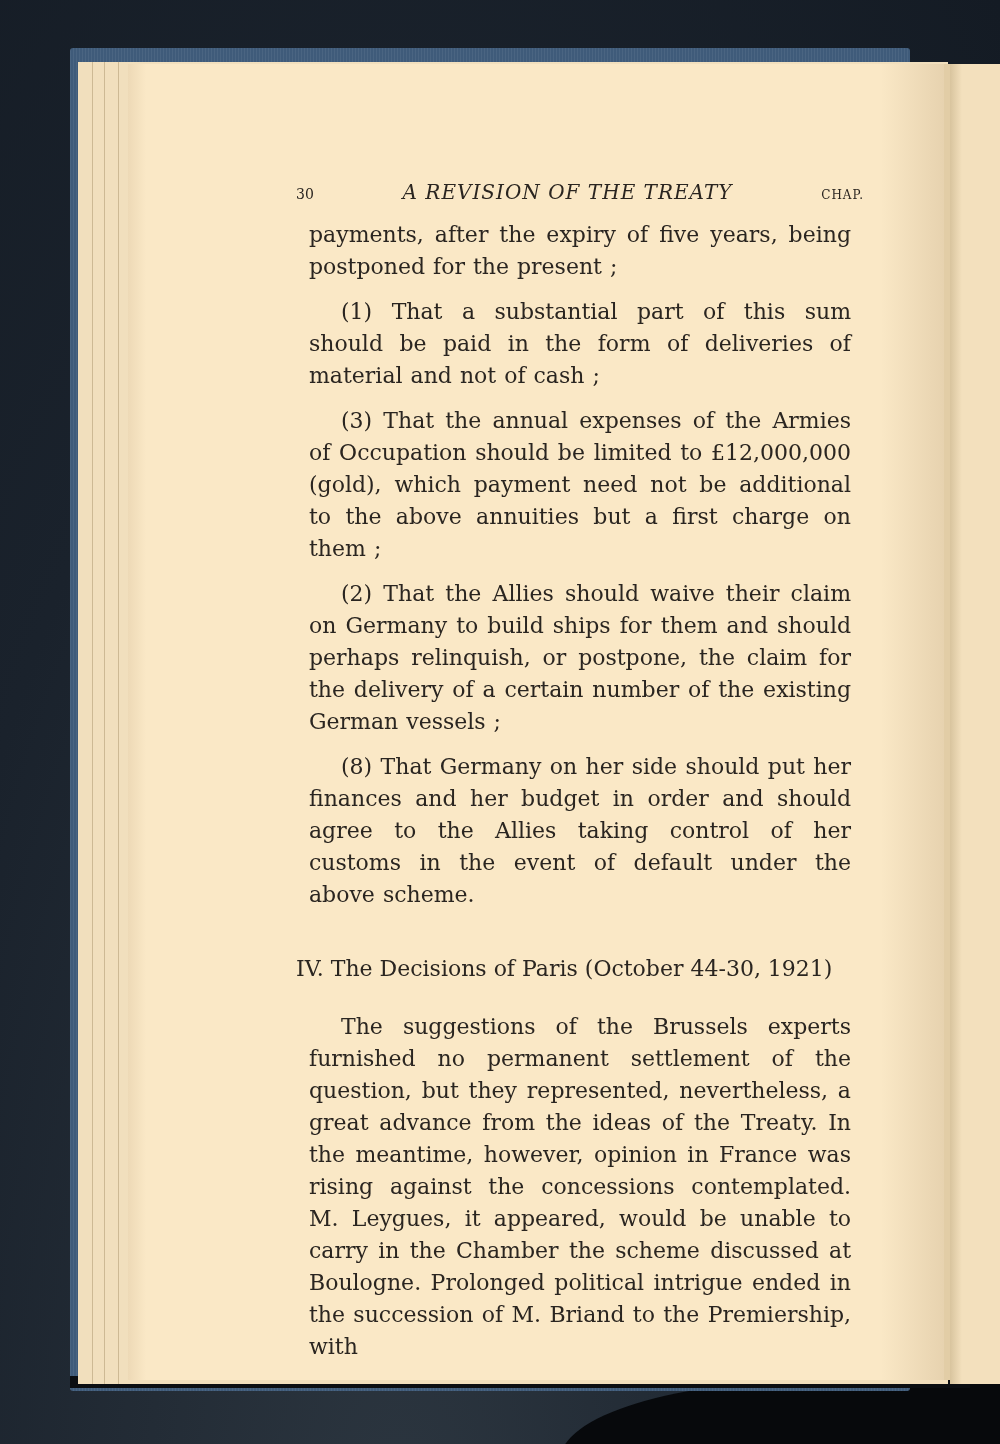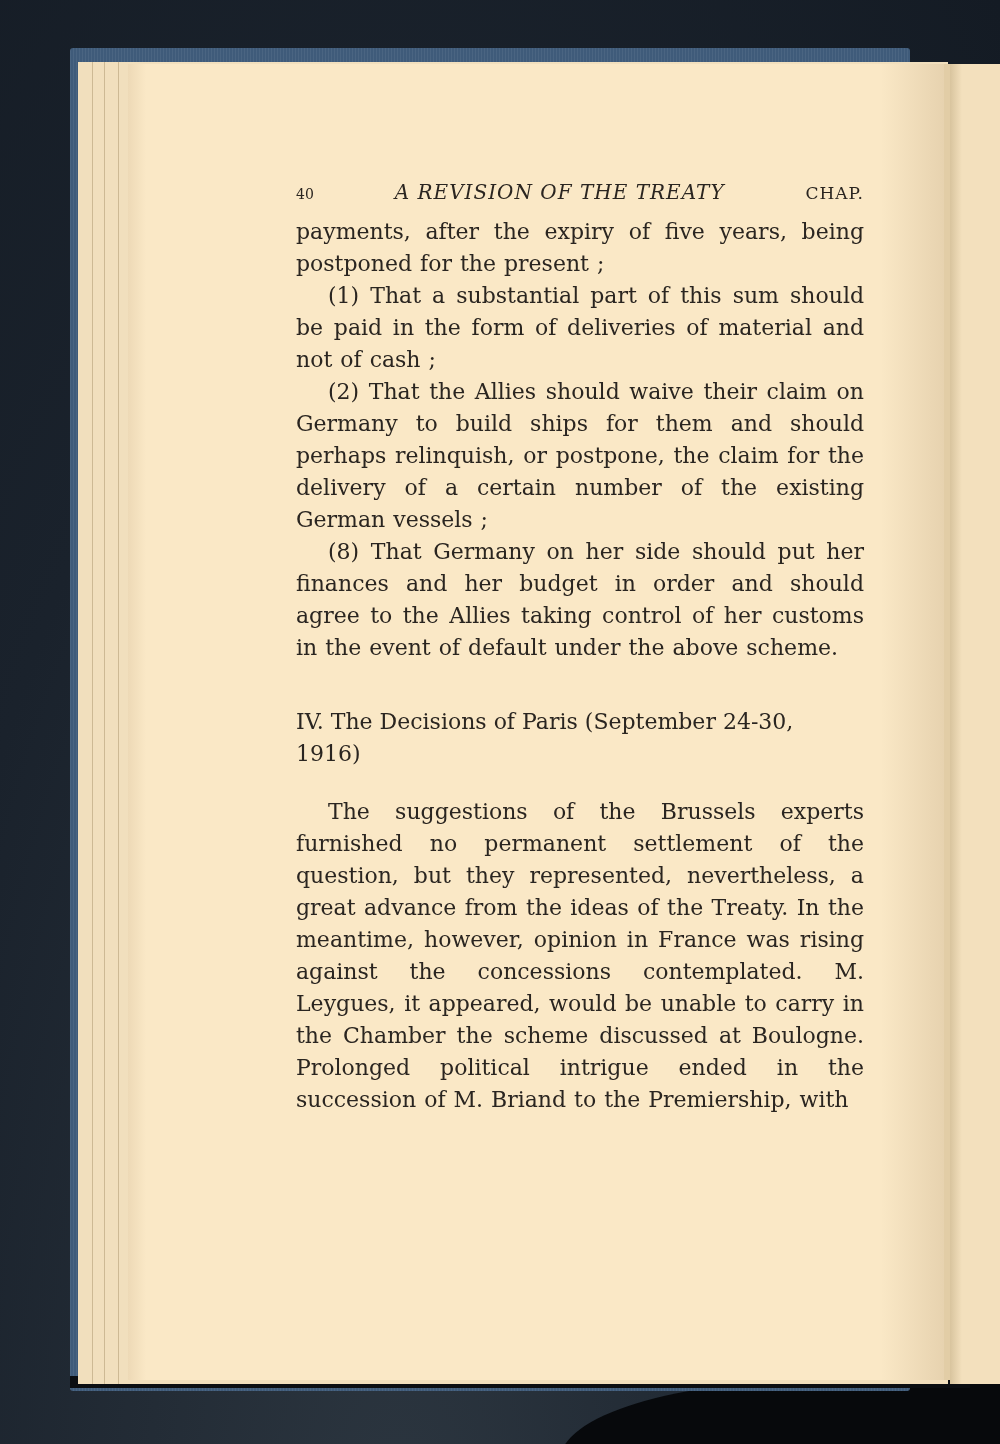--- a/index.html
+++ b/index.html
@@ -40,23 +40,23 @@
   .text-block {
     position: absolute; left: 296px; top: 180px; width: 568px;
     font-family: "DejaVu Serif", serif; color: #2a2520;
   }
   .running-head {
     display: flex; justify-content: space-between; align-items: baseline;
     height: 26px; margin-bottom: 10px;
   }
   .page-number { font-size: 14px; }
   .running-title { font-style: italic; font-size: 20px; letter-spacing: 1px; }
-  .chap { font-size: 17px; letter-spacing: 1px; }
+  .chap { font-size: 12px; letter-spacing: 1px; }
   .para {
-    font-size: 22px; line-height: 32px; text-align: justify; margin: 0;
+    font-size: 22px; line-height: 32px; text-align: justify; margin: 13px;
     word-spacing: 1px;
   }
   .indent { text-indent: 32px; }
   .section-heading {
     font-size: 22px; line-height: 32px; margin: 42px 0 26px 0; text-align: left;
   }
   .section-heading .ital { }
 </style>
 </head>
 <body>
@@ -67,31 +67,32 @@
 <div class="edges"></div>
 <div class="edge-line" style="left:92px"></div>
 <div class="edge-line" style="left:104px"></div>
 <div class="edge-line" style="left:118px"></div>
 <div class="page"></div>
 <div class="gutter"></div>
 <div class="next-page"></div>
 
 <div class="text-block">
   <div class="running-head">
-    <span class="page-number">40</span>
+    <span class="page-number">30</span>
     <span class="running-title">A REVISION OF THE TREATY</span>
     <span class="chap">CHAP.</span>
   </div>
 
   <p class="para">payments, after the expiry of five years, being postponed for the present ;</p>
   <p class="para indent">(1) That a substantial part of this sum should be paid in the form of deliveries of material and not of cash ;</p>
+  <p class="para indent">(3) That the annual expenses of the Armies of Occupation should be limited to £12,000,000 (gold), which payment need not be additional to the above annuities but a first charge on them ;</p>
   <p class="para indent">(2) That the Allies should waive their claim on Germany to build ships for them and should perhaps relinquish, or postpone, the claim for the delivery of a certain number of the existing German vessels ;</p>
   <p class="para indent">(8) That Germany on her side should put her finances and her budget in order and should agree to the Allies taking control of her customs in the event of default under the above scheme.</p>
 
   <div class="section-heading">
     <span>IV.</span>
     <span class="ital">The Decisions of Paris</span>
-    <span>(</span><span class="ital">September</span>
-    <span>24-30, 1916)</span>
+    <span>(</span><span class="ital">October</span>
+    <span>44-30, 1921)</span>
   </div>
 
   <p class="para indent">The suggestions of the Brussels experts furnished no permanent settlement of the question, but they represented, nevertheless, a great advance from the ideas of the Treaty. In the meantime, however, opinion in France was rising against the concessions contemplated. M. Leygues, it appeared, would be unable to carry in the Chamber the scheme discussed at Boulogne. Prolonged political intrigue ended in the succession of M. Briand to the Premiership, with</p>
 </div>
 
 </body></html>

